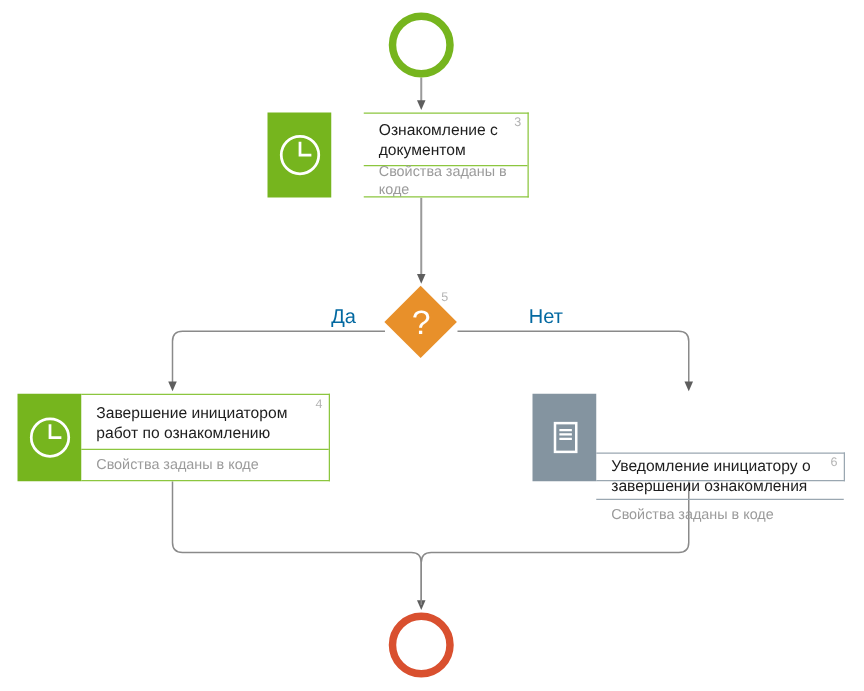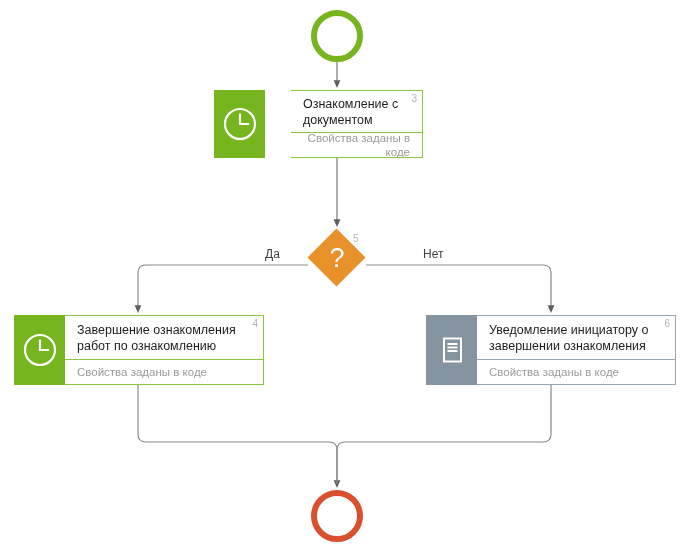--- a/index.html
+++ b/index.html
@@ -89,36 +89,35 @@
     line-height: 11px;
     color: #b3b3b3;
   }
   .node-sub-row {
     flex: 0 0 25px;
     height: 25px;
     display: flex;
     align-items: center;
     box-sizing: border-box;
     padding: 0 12px;
-    text-align: right;
   }
   .node-sub {
     font-size: 11.5px;
     line-height: 14px;
     color: #9b9b9b;
   }
 
   
   .node.green .node-icon { background: #76b51e; }
   .node.green .node-body { border: 1px solid #8cc63f; border-left: none; }
   .node.green .node-sub-row { border-top: 1px solid #8cc63f; }
 
   
   .node.gray .node-icon { background: #8494a0; }
-  .node.gray .node-body { border: 1px solid #9aa7b1; border-left: none; }
+  .node.gray .node-body { border: 1px solid #9aa7b1; border-left: none; margin-top: 47px; }
   .node.gray .node-sub-row { border-top: 1px solid #9aa7b1; }
 
   
   .node-3 { left: 214px; top: 90px; width: 209px; height: 68px; gap: 26px; }
   .node-4 { left: 14px;  top: 315px; width: 250px; height: 70px; }
   .node-6 { left: 426px; top: 315px; width: 250px; height: 70px; }
 
   
   .gateway {
     position: absolute;
@@ -165,23 +164,23 @@
     width: 160px;
     text-align: center;
     font-size: 12.5px;
     line-height: 17px;
     color: #1d1d1d;
   }
 
   
   .edge-label {
     position: absolute;
-    font-size: 12px;
+    font-size: 16px;
     line-height: 14px;
-    color: #404040;
+    color: #0369a1;
   }
   .label-yes { left: 265px; top: 247px; }
   .label-no  { left: 391px; top: 247px; margin-left: 32px; }
 </style>
 </head>
 <body>
 
 <div id="canvas">
 
   <svg id="edges" viewBox="0 0 691 553" width="691" height="553">
@@ -235,21 +234,21 @@
 
   <div class="node green node-4">
     <div class="node-icon">
       <svg width="38" height="38" viewBox="0 0 38 38" aria-hidden="true">
         <circle cx="19" cy="19" r="15" fill="none" stroke="#ffffff" stroke-width="2.2"></circle>
         <path d="M19 9.5 L19 19 L27 19" fill="none" stroke="#ffffff" stroke-width="2.2" stroke-linecap="square"></path>
       </svg>
     </div>
     <div class="node-body">
       <div class="node-title-row">
-        <span class="node-title">Завершение ознакомления работ по ознакомлению</span>
+        <span class="node-title">Завершение инициатором работ по ознакомлению</span>
         <span class="node-num">4</span>
       </div>
       <div class="node-sub-row">
         <span class="node-sub">Свойства заданы в коде</span>
       </div>
     </div>
   </div>
 
   <div class="node gray node-6">
     <div class="node-icon">

